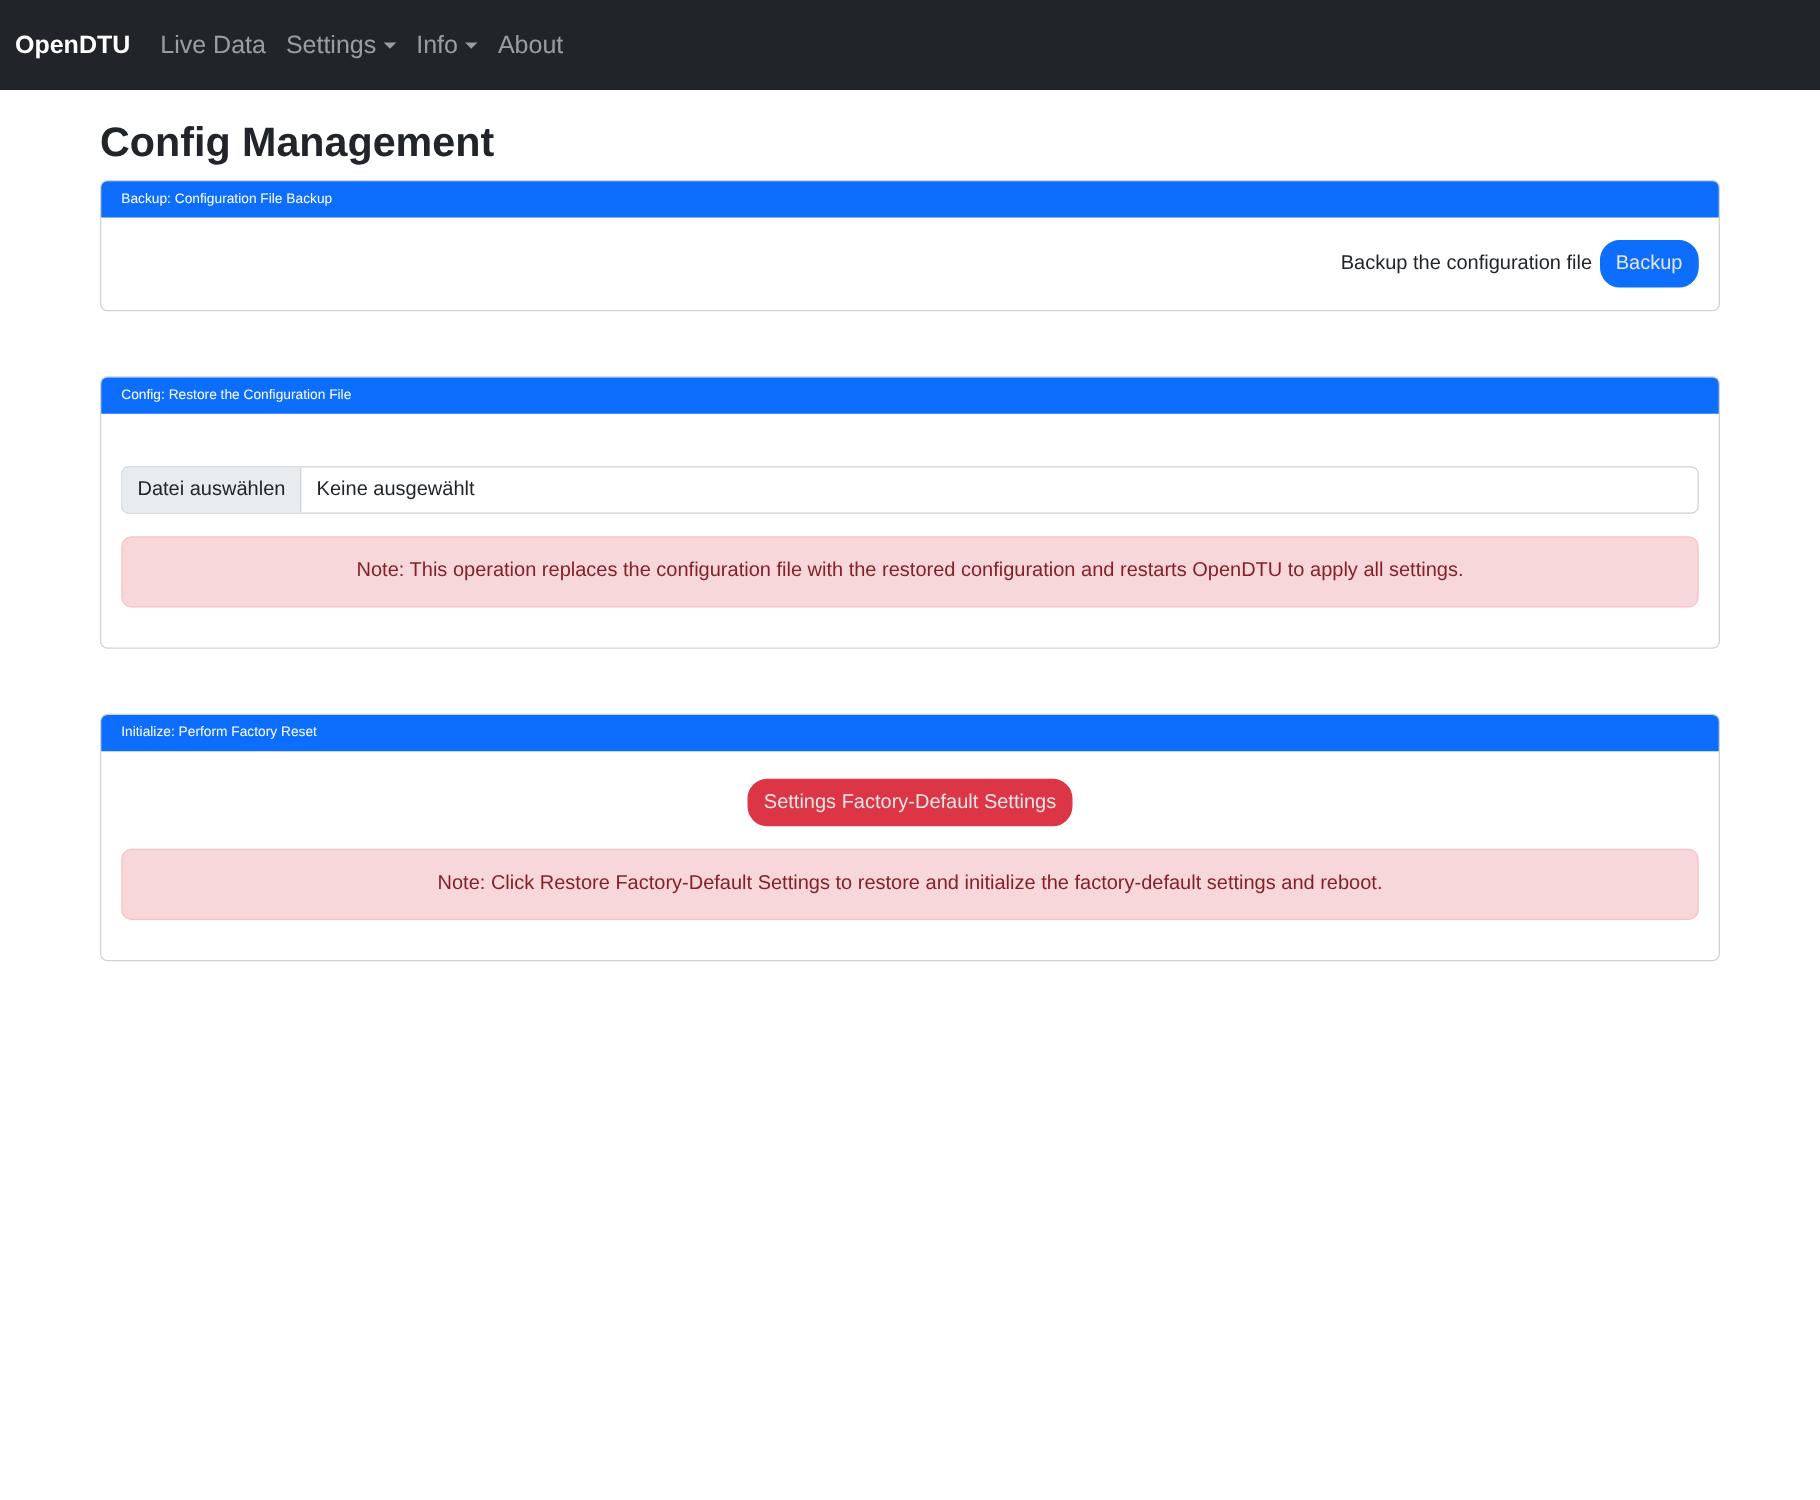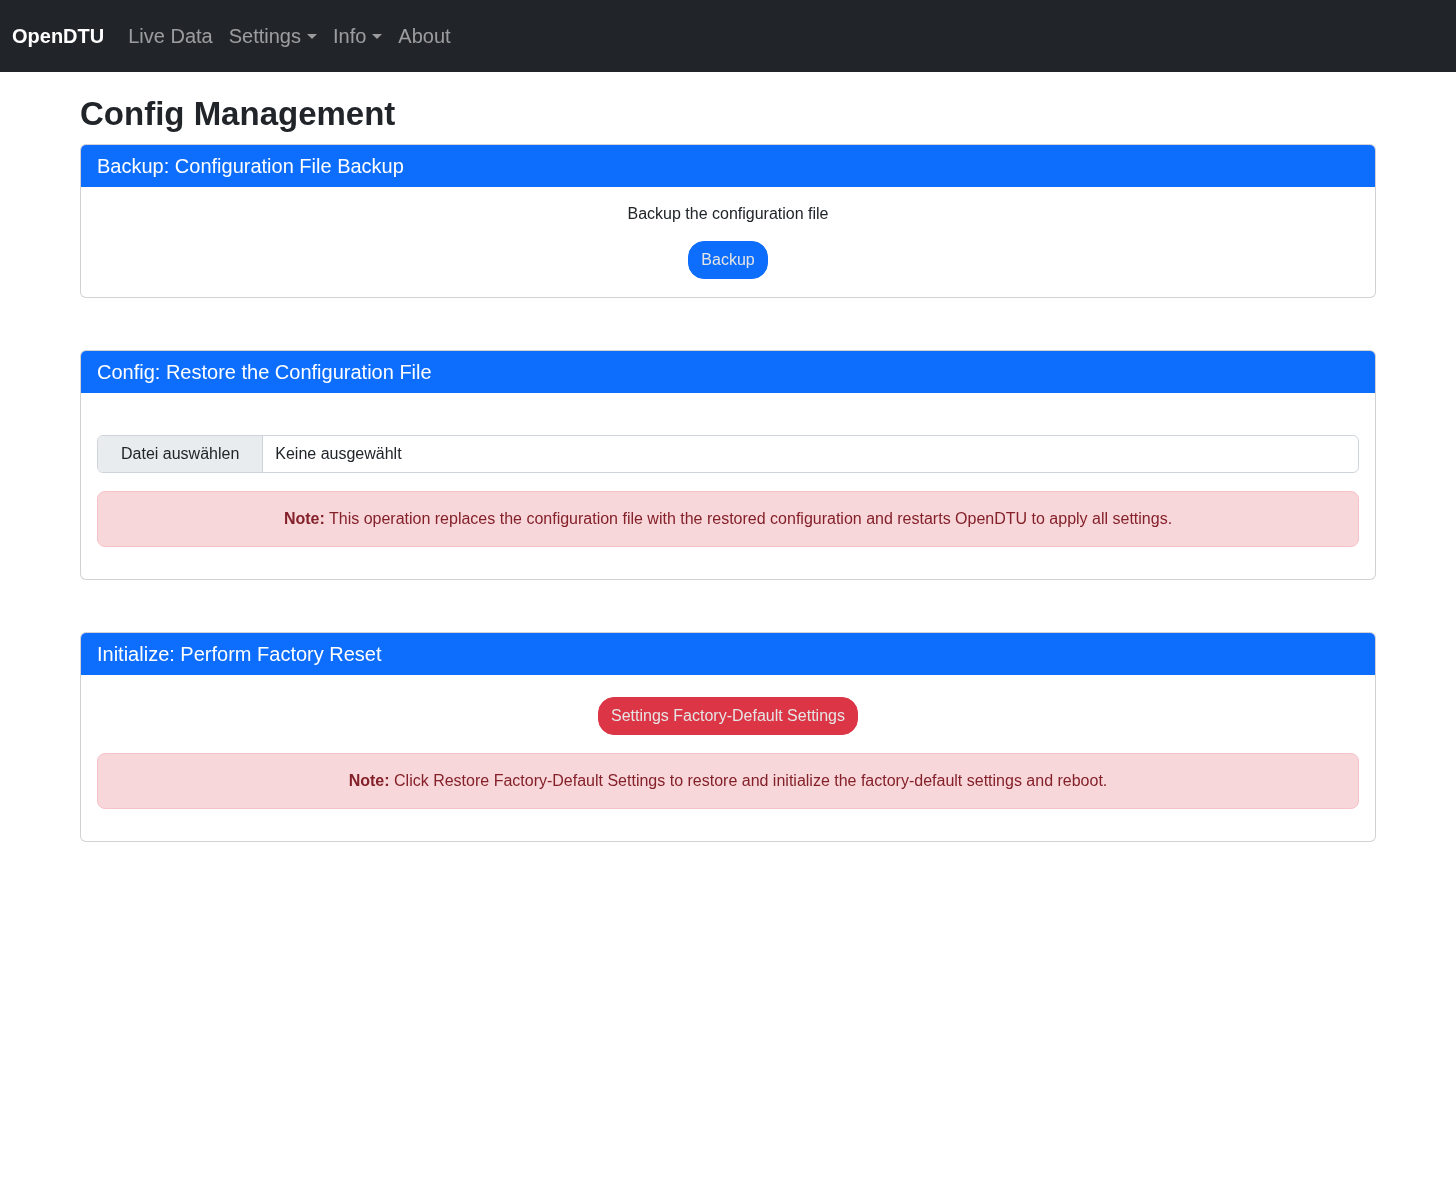--- a/index.html
+++ b/index.html
@@ -76,21 +76,21 @@
   .card {
     border: 1px solid rgba(0,0,0,0.175);
     border-radius: 6px;
     margin-bottom: 52px;
     background: #fff;
   }
   .card-header {
     background: var(--primary);
     color: #ffffff;
     padding: 7px 16px;
-    font-size: 20px;
+    font-size: 11px;
     line-height: 1.4;
     border-radius: 5px 5px 0 0;
   }
   .card-body { padding: 16px; }
 
   
   .btn {
     display: inline-block;
     border: 1px solid transparent;
     border-radius: 16px;
@@ -100,42 +100,41 @@
     color: #e5e5e5;
     cursor: pointer;
     font-family: inherit;
   }
   .btn-primary { background: var(--primary); border-color: var(--primary); }
   .btn-danger  { background: var(--danger);  border-color: var(--danger); }
 
   .backup-row {
     display: flex;
     align-items: center;
-    justify-content: flex-start;
-    gap: 18px;
+    justify-content: flex-end;
+    gap: 6px;
     padding: 2px 0;
-    flex-direction: column;
   }
 
   
   .file-input {
     display: flex;
     align-items: stretch;
     border: 1px solid #ced4da;
     border-radius: 6px;
     margin-top: 26px;
     height: 38px;
     overflow: hidden;
     background: #fff;
     cursor: pointer;
   }
   .file-btn {
     background: #e9ecef;
     color: var(--body_text);
-    padding: 6px 23px;
+    padding: 6px 12px;
     border-right: 1px solid #ced4da;
     display: flex;
     align-items: center;
     white-space: nowrap;
   }
   .file-status {
     padding: 6px 12px;
     display: flex;
     align-items: center;
     color: var(--body_text);
@@ -146,21 +145,21 @@
     background: var(--alert_bg);
     border: 1px solid var(--alert_border);
     color: var(--alert_text);
     border-radius: 8px;
     padding: 16px;
     text-align: center;
     margin-top: 18px;
     margin-bottom: 16px;
     line-height: 1.4;
   }
-  .alert-danger strong { font-weight: 700; }
+  .alert-danger strong { font-weight: 400; }
 
   .reset-row {
     display: flex;
     justify-content: center;
     margin-top: 6px;
   }
 </style>
 </head>
 <body>
 

